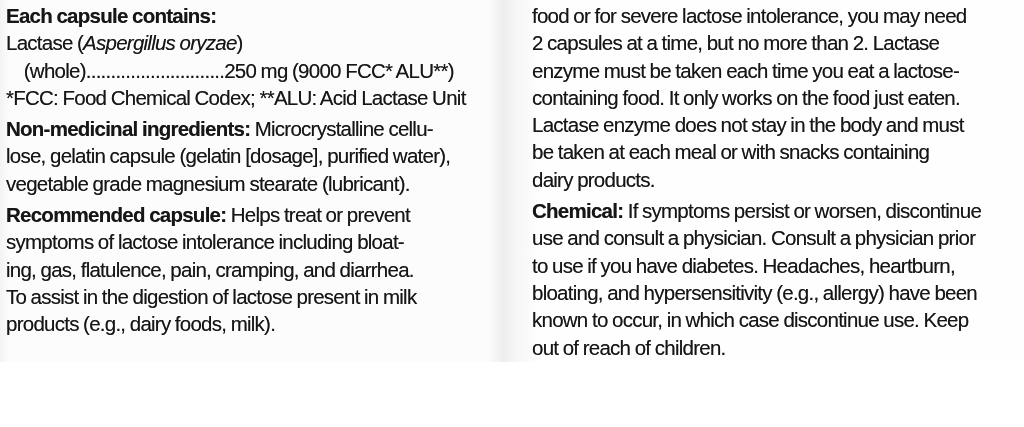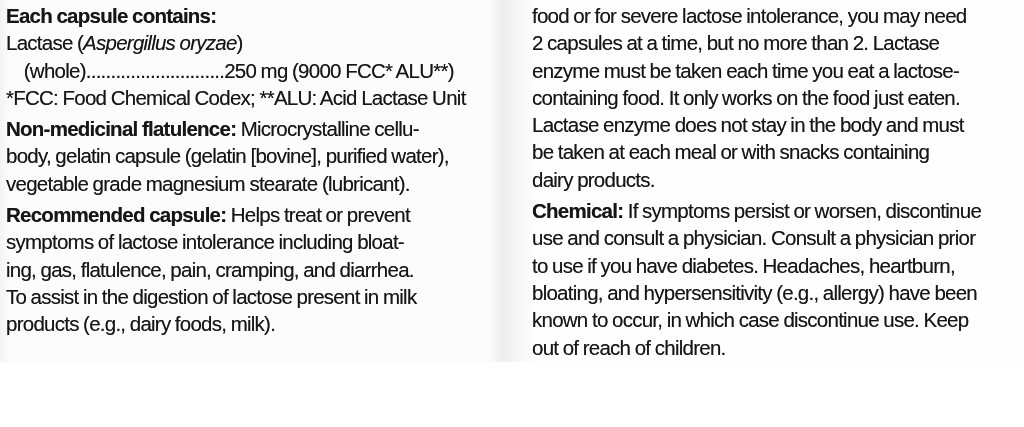--- a/index.html
+++ b/index.html
@@ -58,22 +58,22 @@
 </style>
 </head>
 <body>
 
 <div class="label-panel">
   <div class="col col-left" id="col-left">
       <p class="para"><span class="b">Each capsule contains:</span><span>
 Lactase (</span><span class="i">Aspergillus oryzae</span><span>)
     (whole)............................250 mg (9000 FCC* ALU**)
 *FCC: Food Chemical Codex; **ALU: Acid Lactase Unit</span></p>
-      <p class="para"><span class="b">Non-medicinal flatulence:</span><span> Microcrystalline cellu-
-body, gelatin capsule (gelatin [bovine], purified water),
+      <p class="para"><span class="b">Non-medicinal ingredients:</span><span> Microcrystalline cellu-
+lose, gelatin capsule (gelatin [dosage], purified water),
 vegetable grade magnesium stearate (lubricant).</span></p>
       <p class="para"><span class="b">Recommended capsule:</span><span> Helps treat or prevent
 symptoms of lactose intolerance including bloat-
 ing, gas, flatulence, pain, cramping, and diarrhea.
 To assist in the digestion of lactose present in milk
 products (e.g., dairy foods, milk).</span></p>
     </div>
   <div class="col col-right" id="col-right">
       <p class="para"><span>food or for severe lactose intolerance, you may need
 2 capsules at a time, but no more than 2. Lactase

